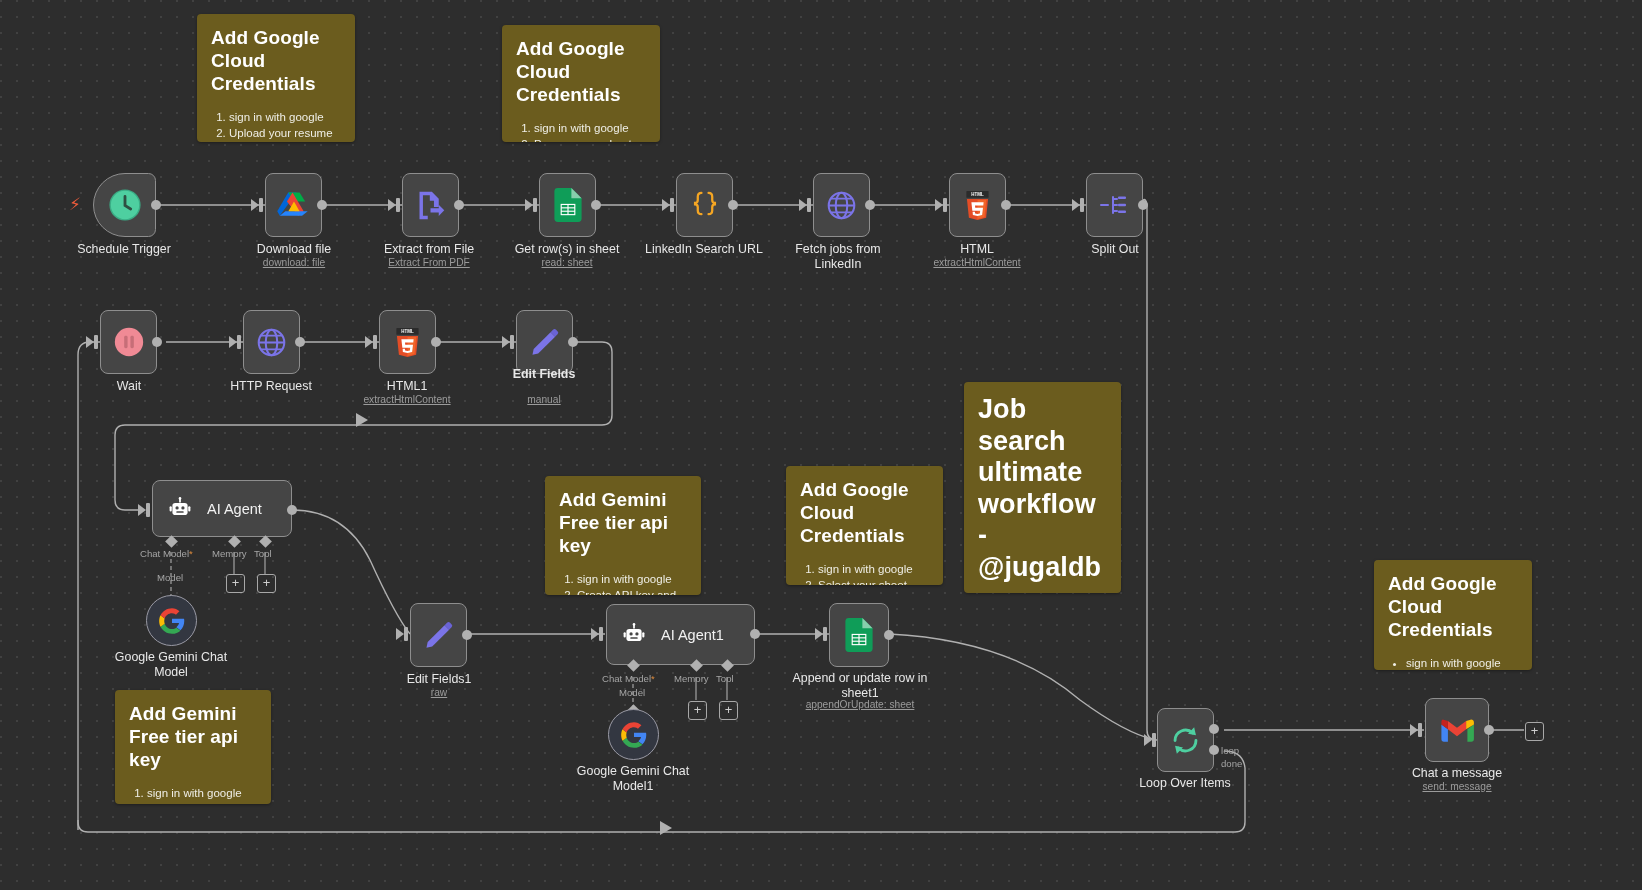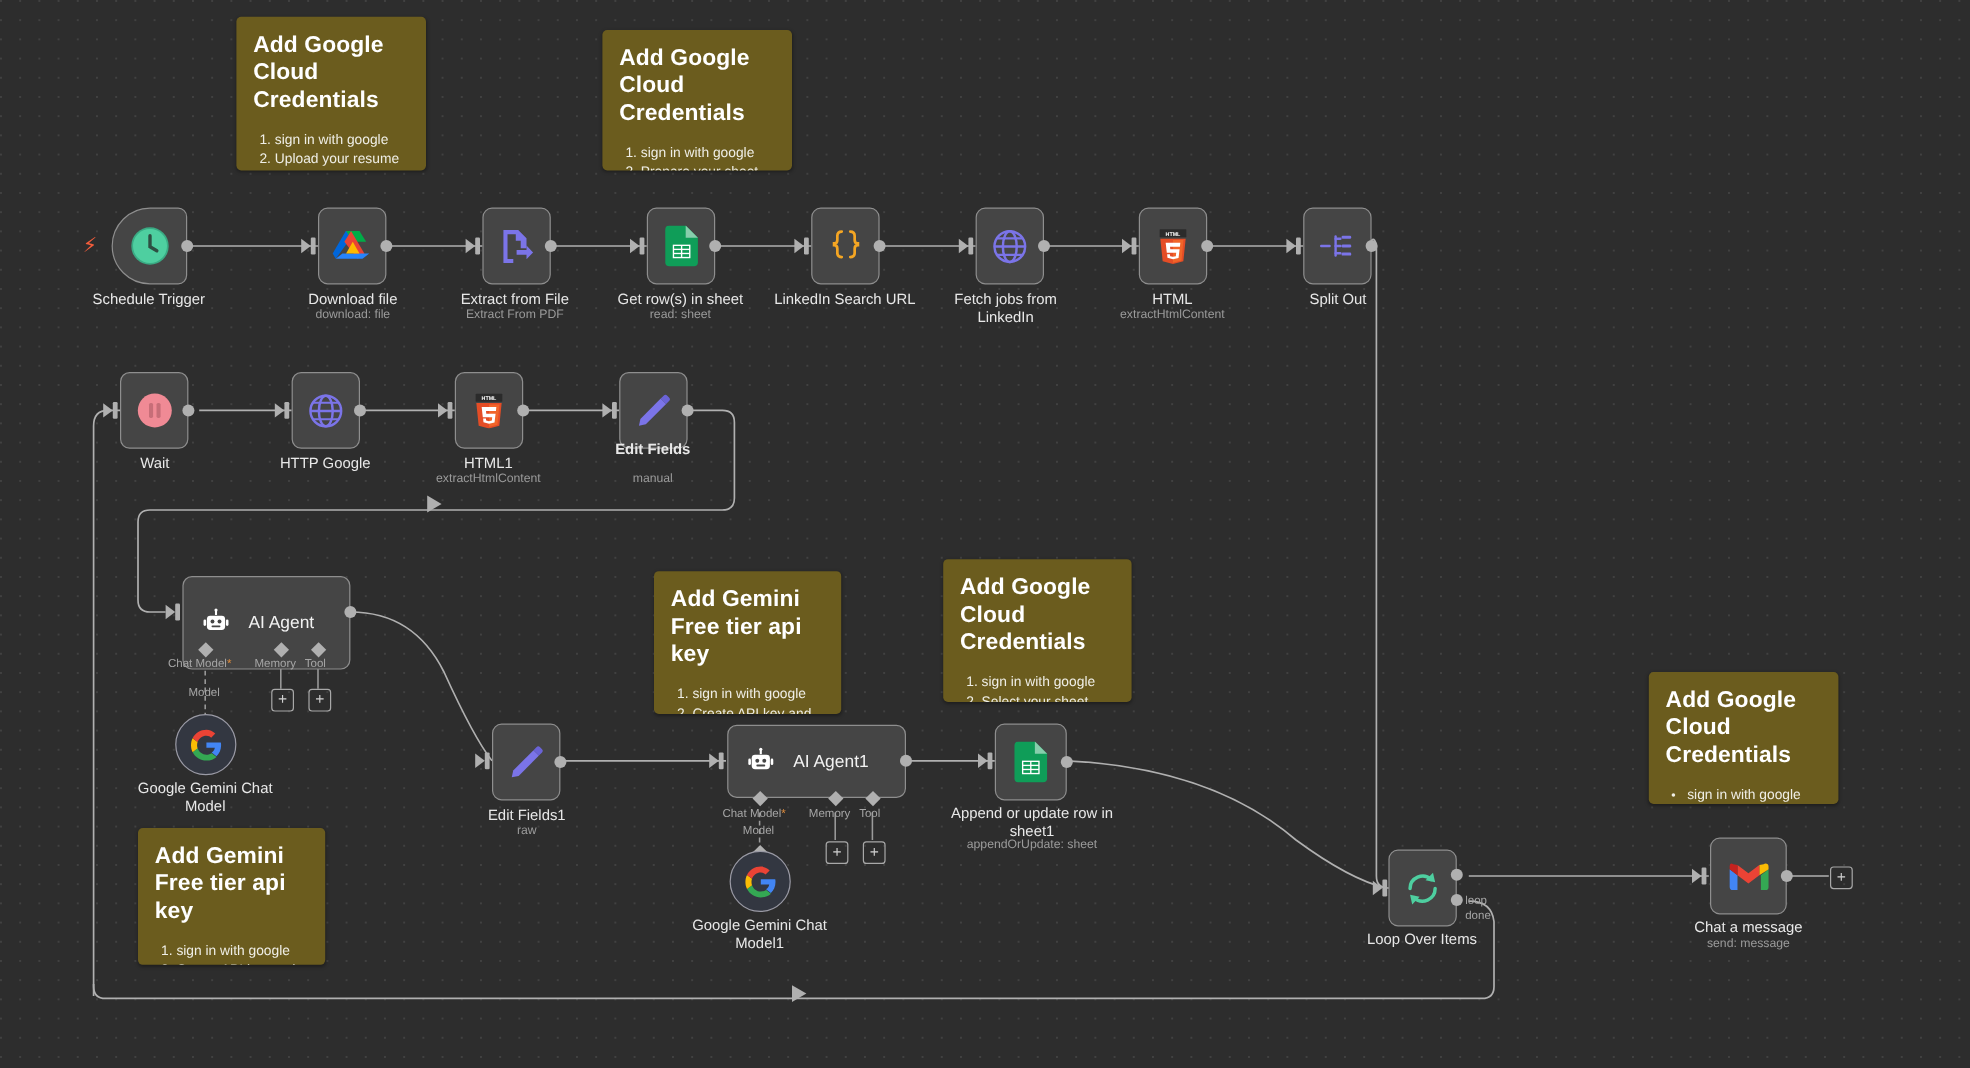--- a/index.html
+++ b/index.html
@@ -55,21 +55,21 @@
   .node.wide{justify-content:flex-start;padding-left:14px;gap:14px;}
   .node .agent-label{
     color:#f2f2f2;font-size:14.5px;white-space:nowrap;
   }
   .nlabel{
     position:absolute;text-align:center;color:#e8e8e8;
     font-size:12.4px;line-height:1.18;white-space:pre-line;
   }
   .nsub{
     position:absolute;text-align:center;color:#9b9b9b;
-    font-size:10.2px;line-height:1.2;white-space:pre-line;
+    font-size:10.2px;line-height:1.2;white-space:pre-line;text-decoration:underline;
   }
   
   .dot{position:absolute;width:10px;height:10px;border-radius:50%;background:#b0b0b0;}
   .arrowin{position:absolute;width:0;height:0;
     border-top:6px solid transparent;border-bottom:6px solid transparent;
     border-left:8px solid #b0b0b0;}
   .arrowbar{position:absolute;width:4px;height:14px;background:#b0b0b0;border-radius:1px;}
   .diamond{position:absolute;width:9px;height:9px;background:#b0b0b0;transform:rotate(45deg);}
   .plusbox{position:absolute;width:17px;height:17px;border:1.3px solid #a8a8a8;border-radius:3px;
     color:#cfcfcf;font-size:13px;line-height:15px;text-align:center;background:transparent;}
@@ -168,20 +168,24 @@
   </div>
 
   <div class="sticky" style="left:786px;top:466px;width:157px;height:119px;">
     <h3>Add Google Cloud Credentials</h3>
     <ol>
       <li>sign in with google</li>
       <li>Select your sheet and sub sheet</li>
     </ol>
   </div>
 
+  <div class="sticky big" style="left:964px;top:382px;width:157px;height:211px;">
+    <h3>Job search ultimate workflow - @jugaldb</h3>
+
+  </div>
 
   <div class="sticky" style="left:115px;top:690px;width:156px;height:114px;">
     <h3>Add Gemini Free tier api key</h3>
     <ol>
       <li>sign in with google</li>
       <li>Create API key and project</li>
 
     </ol>
   </div>
 
@@ -329,21 +333,21 @@
   <div class="node" style="left:243px;top:310px;width:57px;height:64px;">
     <svg class="ico" width="33" height="33" viewBox="0 0 24 24">
       <circle cx="12" cy="12" r="9.3" stroke="#7b74e8" stroke-width="1.5" fill="none"></circle>
       <ellipse cx="12" cy="12" rx="4.2" ry="9.3" stroke="#7b74e8" stroke-width="1.5" fill="none"></ellipse>
       <line x1="2.7" y1="12" x2="21.3" y2="12" stroke="#7b74e8" stroke-width="1.5"></line>
       <line x1="4" y1="7" x2="20" y2="7" stroke="#7b74e8" stroke-width="1.3"></line>
       <line x1="4" y1="17" x2="20" y2="17" stroke="#7b74e8" stroke-width="1.3"></line>
     </svg>
   </div>
   <div class="dot" style="left:295px;top:337px;"></div>
-  <div class="nlabel" style="left:206px;top:379px;width:130px;">HTTP Google</div>
+  <div class="nlabel" style="left:206px;top:379px;width:130px;">HTTP Request</div>
 
   <div class="arrowbar" style="left:373px;top:335px;"></div>
   <div class="arrowin" style="left:365px;top:336px;"></div>
   <div class="node" style="left:379px;top:310px;width:57px;height:64px;">
     <svg class="ico" width="27" height="30" viewBox="0 0 48 54">
       <rect x="4" y="2" width="40" height="12" rx="1" fill="#2b2b2b"></rect>
       <text x="24" y="11.5" font-size="8" font-family="Liberation Sans, sans-serif" font-weight="bold" fill="#fff" text-anchor="middle">HTML</text>
       <path d="M5 16h38l-3.5 34L24 54 8.5 50z" fill="#e44d26"></path>
       <path d="M24 18v34l12.7-3.4L39.7 18z" fill="#f16529"></path>
       <path d="M13 22h22l-.6 6H19.5l.4 4h14l-1.6 13L24 47l-8.3-2.2-.5-5.6h4.2l.3 3 4.3 1.1 4.3-1.1.5-4.9H14.7z" fill="#fff"></path>
@@ -360,21 +364,21 @@
       <path d="M3.5 17.3L16.2 4.6l3.4 3.4L6.9 20.7l-4.3.9z" fill="#7b74e8"></path>
       <path d="M16.2 4.6l1.8-1.8a1.6 1.6 0 012.3 0l1.1 1.1a1.6 1.6 0 010 2.3l-1.8 1.8z" fill="#6a63d6"></path>
     </svg>
   </div>
   <div class="dot" style="left:568px;top:337px;"></div>
   <div class="nlabel" style="left:479px;top:367px;width:130px;font-weight:bold;">Edit Fields</div>
   <div class="nsub" style="left:479px;top:394px;width:130px;">manual</div>
 
   <div class="arrowbar" style="left:146px;top:503px;"></div>
   <div class="arrowin" style="left:138px;top:504px;"></div>
-  <div class="node wide" style="left:152px;top:480px;width:140px;height:78px;">
+  <div class="node wide" style="left:152px;top:480px;width:140px;height:57px;">
     <svg class="ico" width="26" height="26" viewBox="0 0 24 24">
       <rect x="5" y="6.5" width="14" height="11" rx="2.6" fill="#fff"></rect>
       <circle cx="9.3" cy="11" r="1.5" fill="#454545"></circle>
       <circle cx="14.7" cy="11" r="1.5" fill="#454545"></circle>
       <rect x="8.6" y="14" width="6.8" height="1.5" rx=".6" fill="#454545"></rect>
       <rect x="11.2" y="2.6" width="1.6" height="3.4" fill="#fff"></rect>
       <circle cx="12" cy="2.2" r="1.2" fill="#fff"></circle>
       <rect x="2.4" y="9.4" width="2" height="5" rx="1" fill="#fff"></rect>
       <rect x="19.6" y="9.4" width="2" height="5" rx="1" fill="#fff"></rect>
     </svg>

